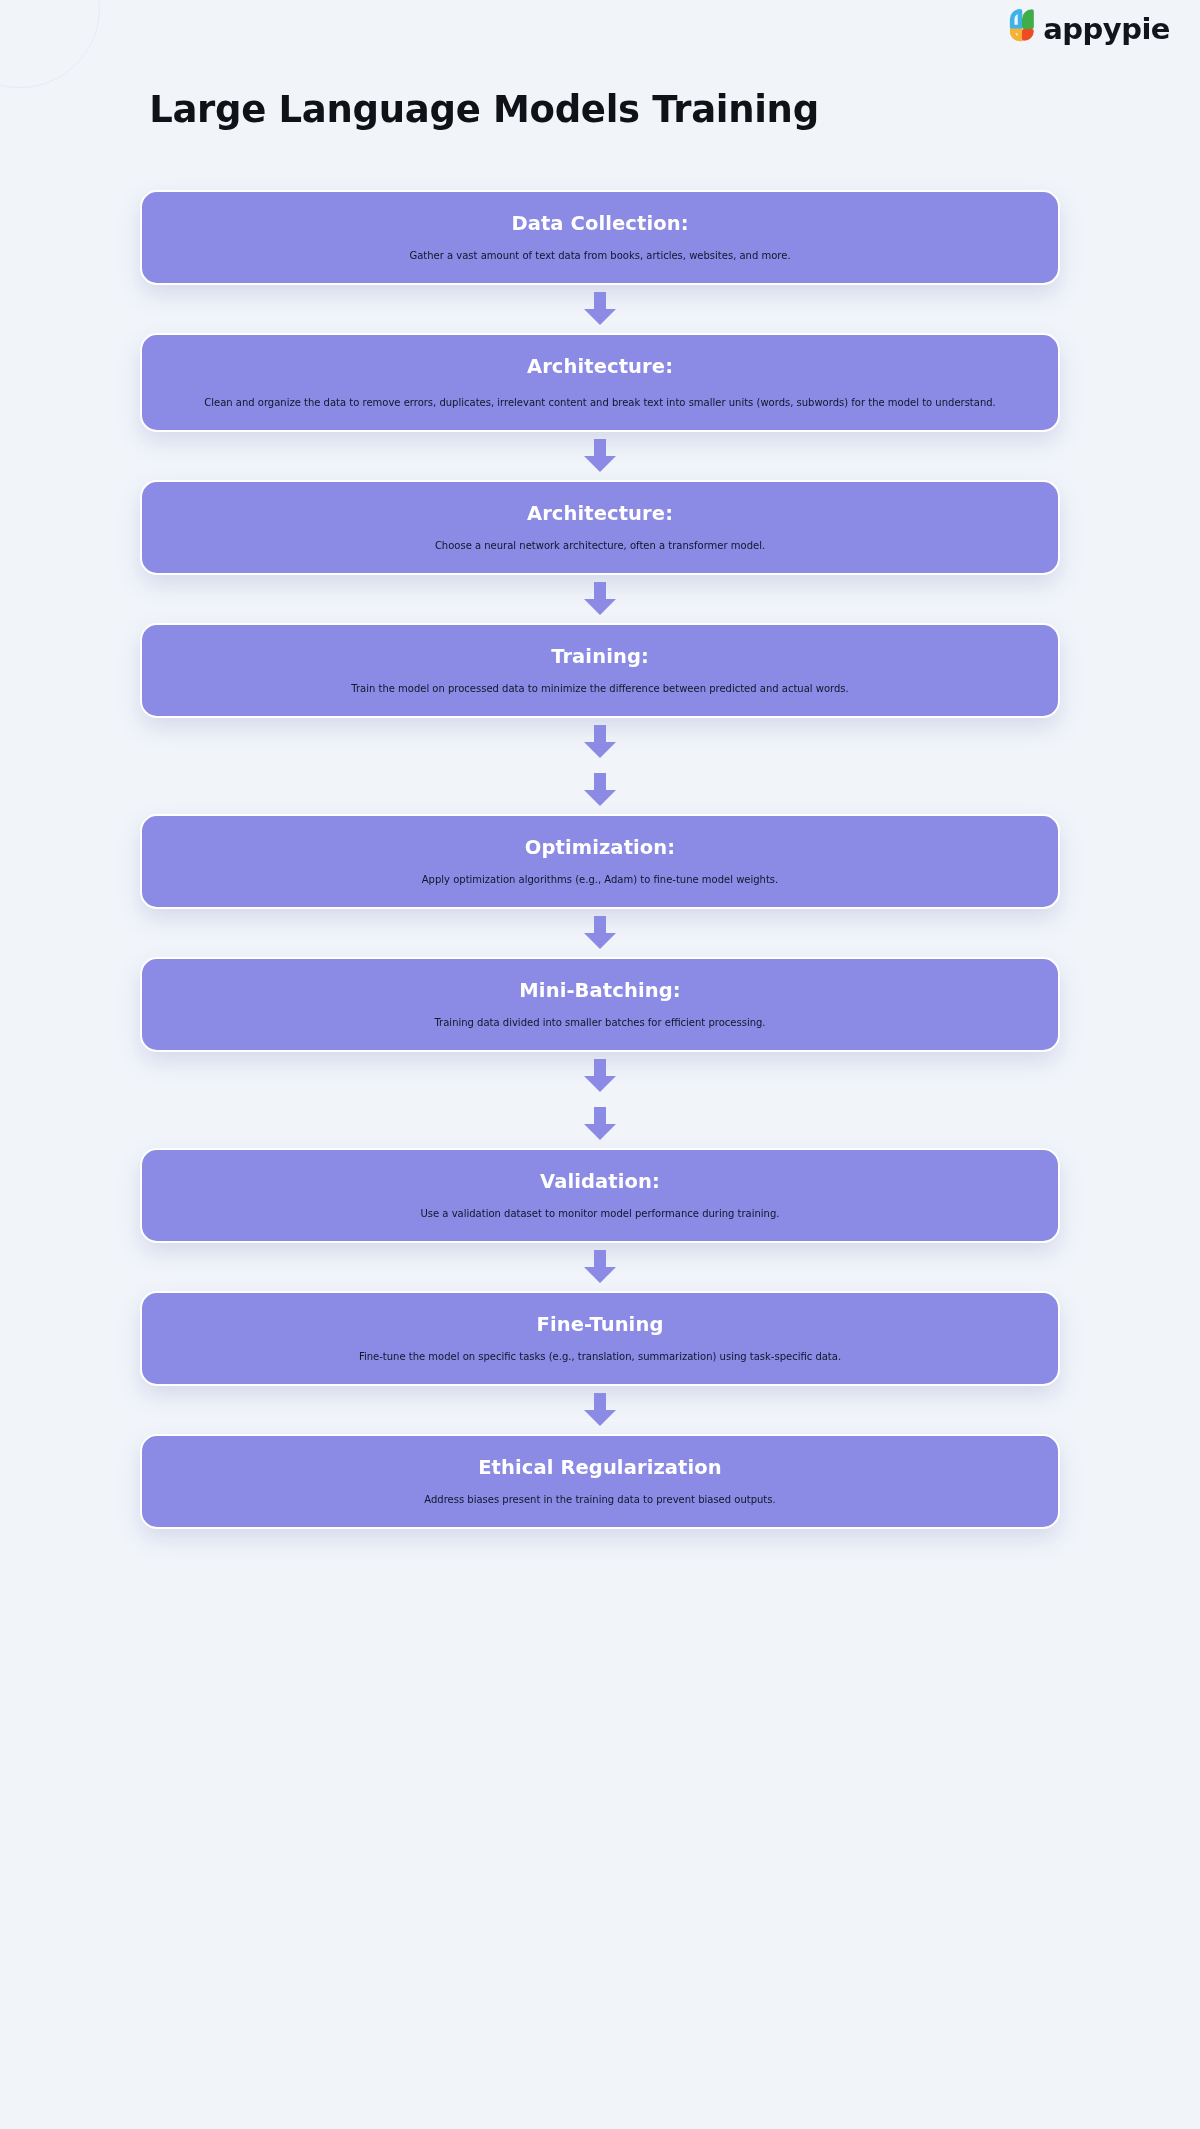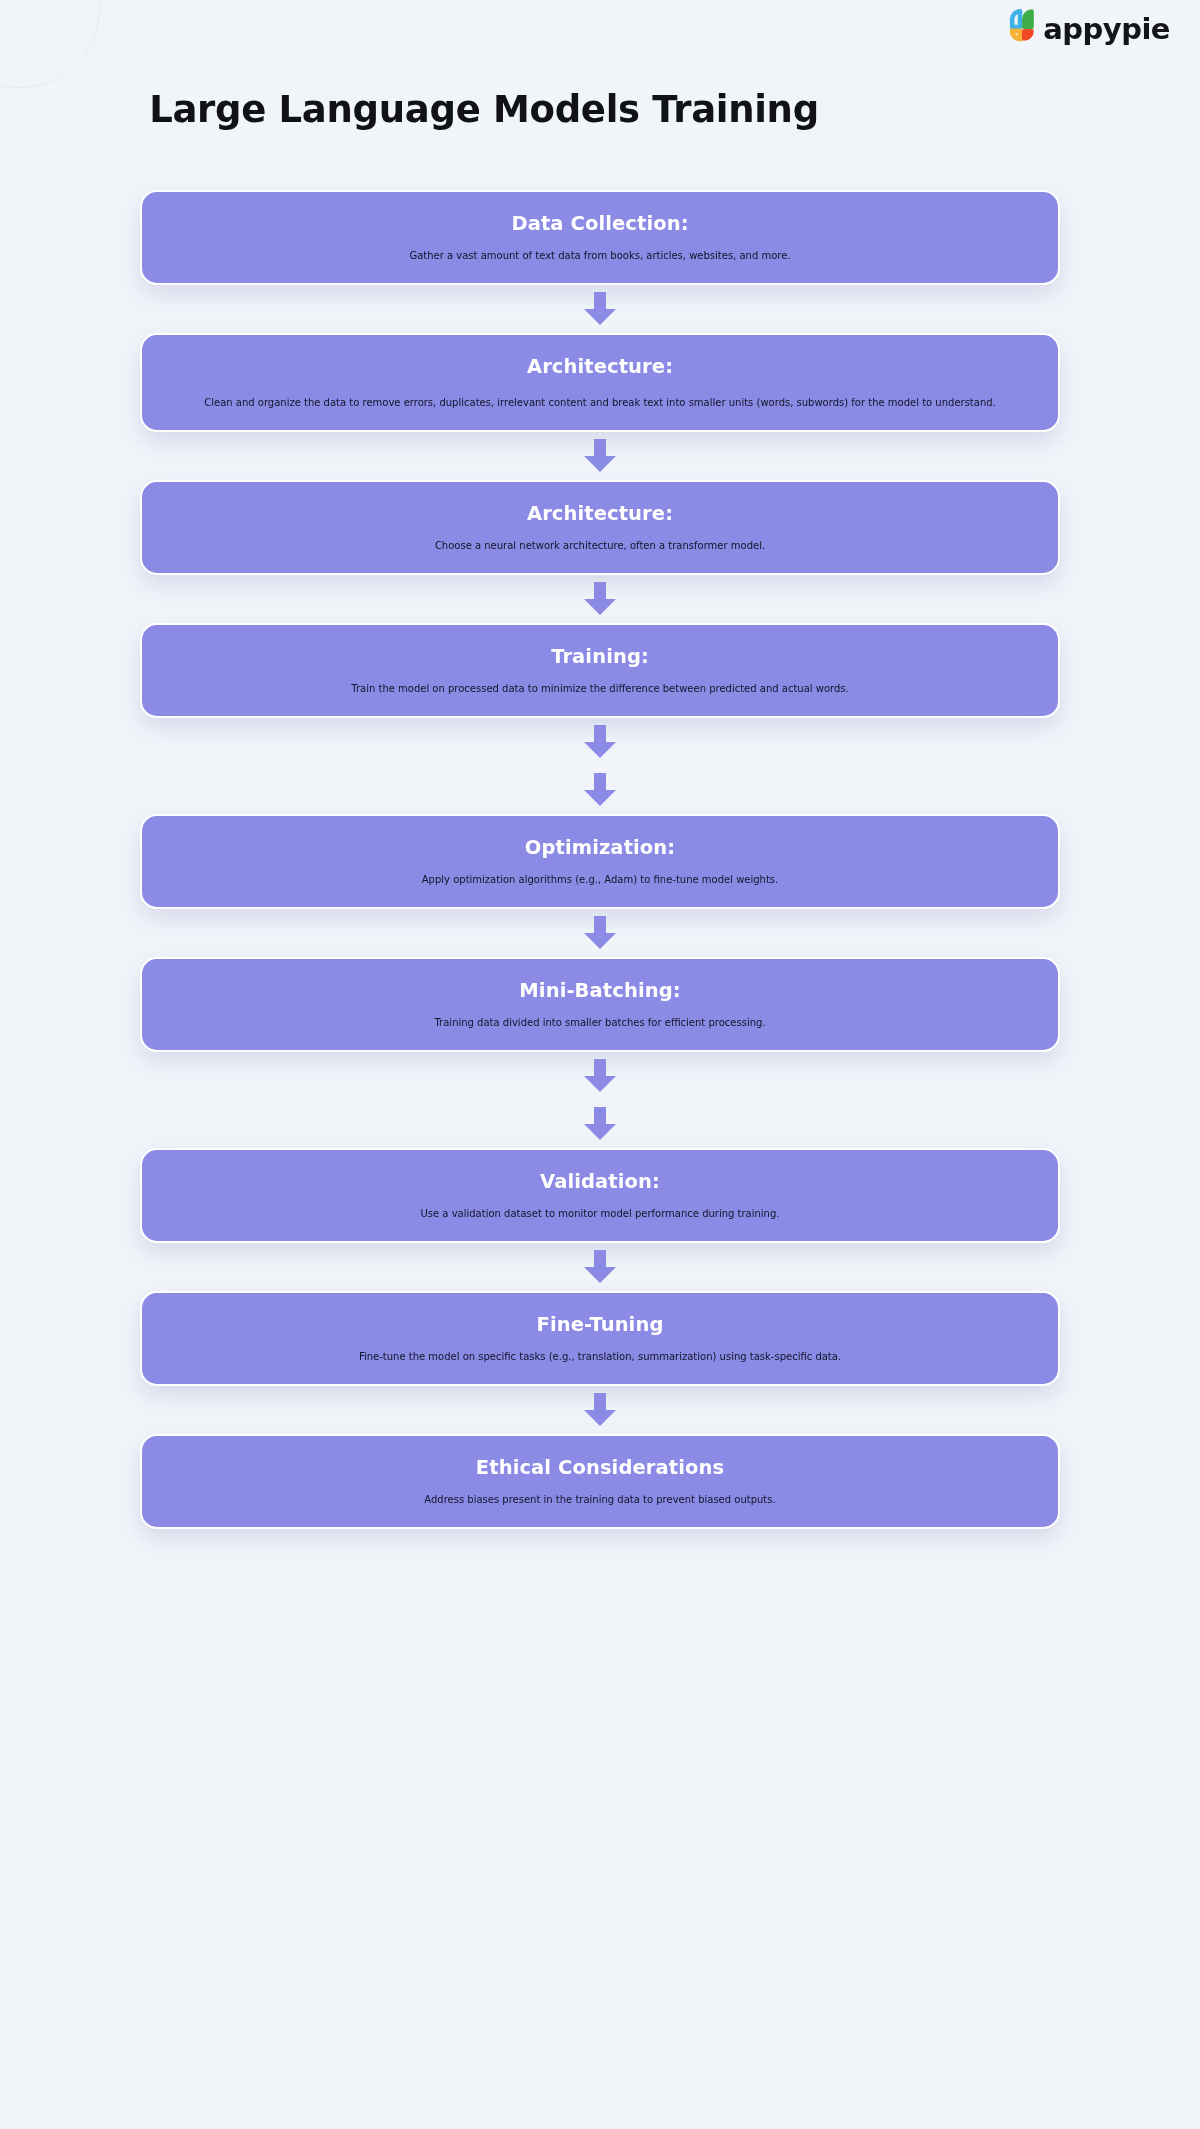--- a/index.html
+++ b/index.html
@@ -207,17 +207,17 @@
 
   <div class="step-card h-a">
     <div class="step-title">Fine-Tuning</div>
     <div class="step-desc">Fine-tune the model on specific tasks (e.g., translation, summarization) using task-specific data.</div>
   </div>
   <svg class="connector" viewBox="0 0 40 34">
       <path d="M14 0 H26 V17 H36 L20 33 L4 17 H14 Z" fill="#8b8ae4"></path>
     </svg>
 
   <div class="step-card h-a">
-    <div class="step-title">Ethical Considerations</div>
+    <div class="step-title">Ethical Regularization</div>
     <div class="step-desc">Address biases present in the training data to prevent biased outputs.</div>
   </div>
 
 </div>
 
 </body></html>

